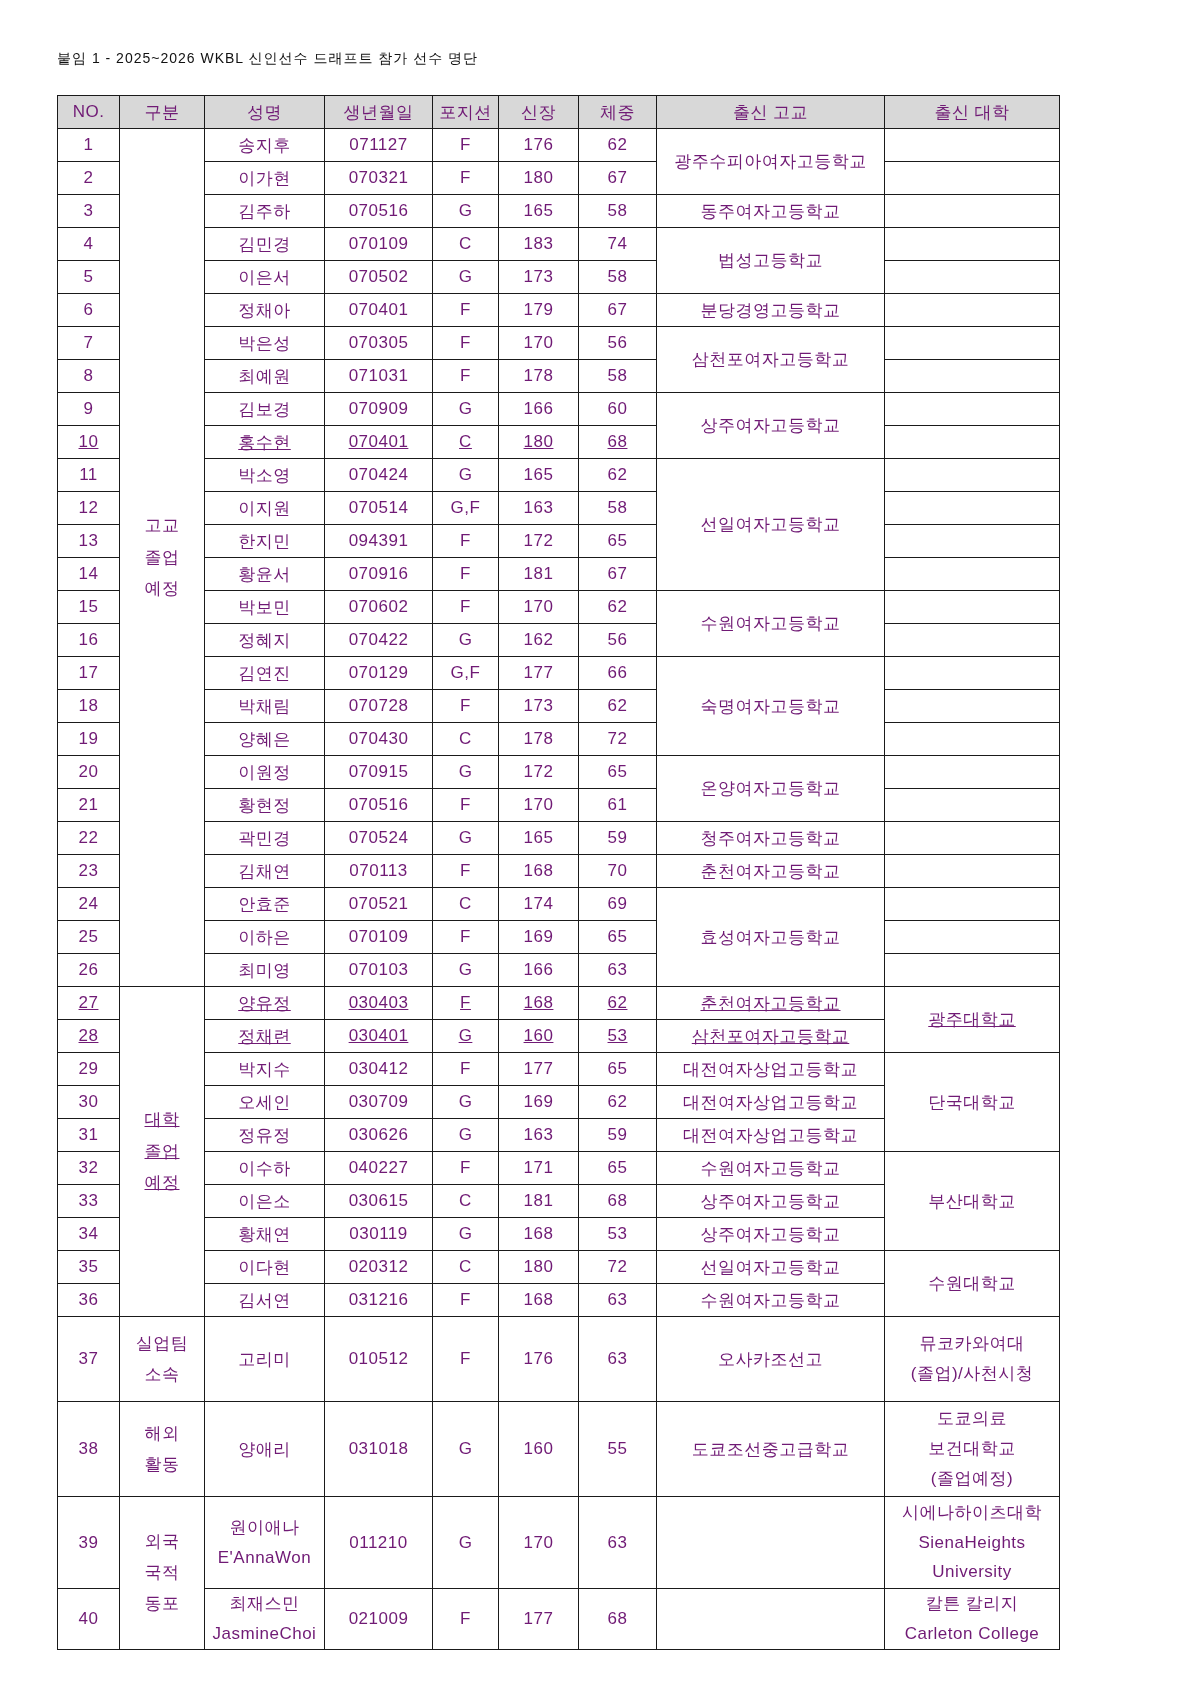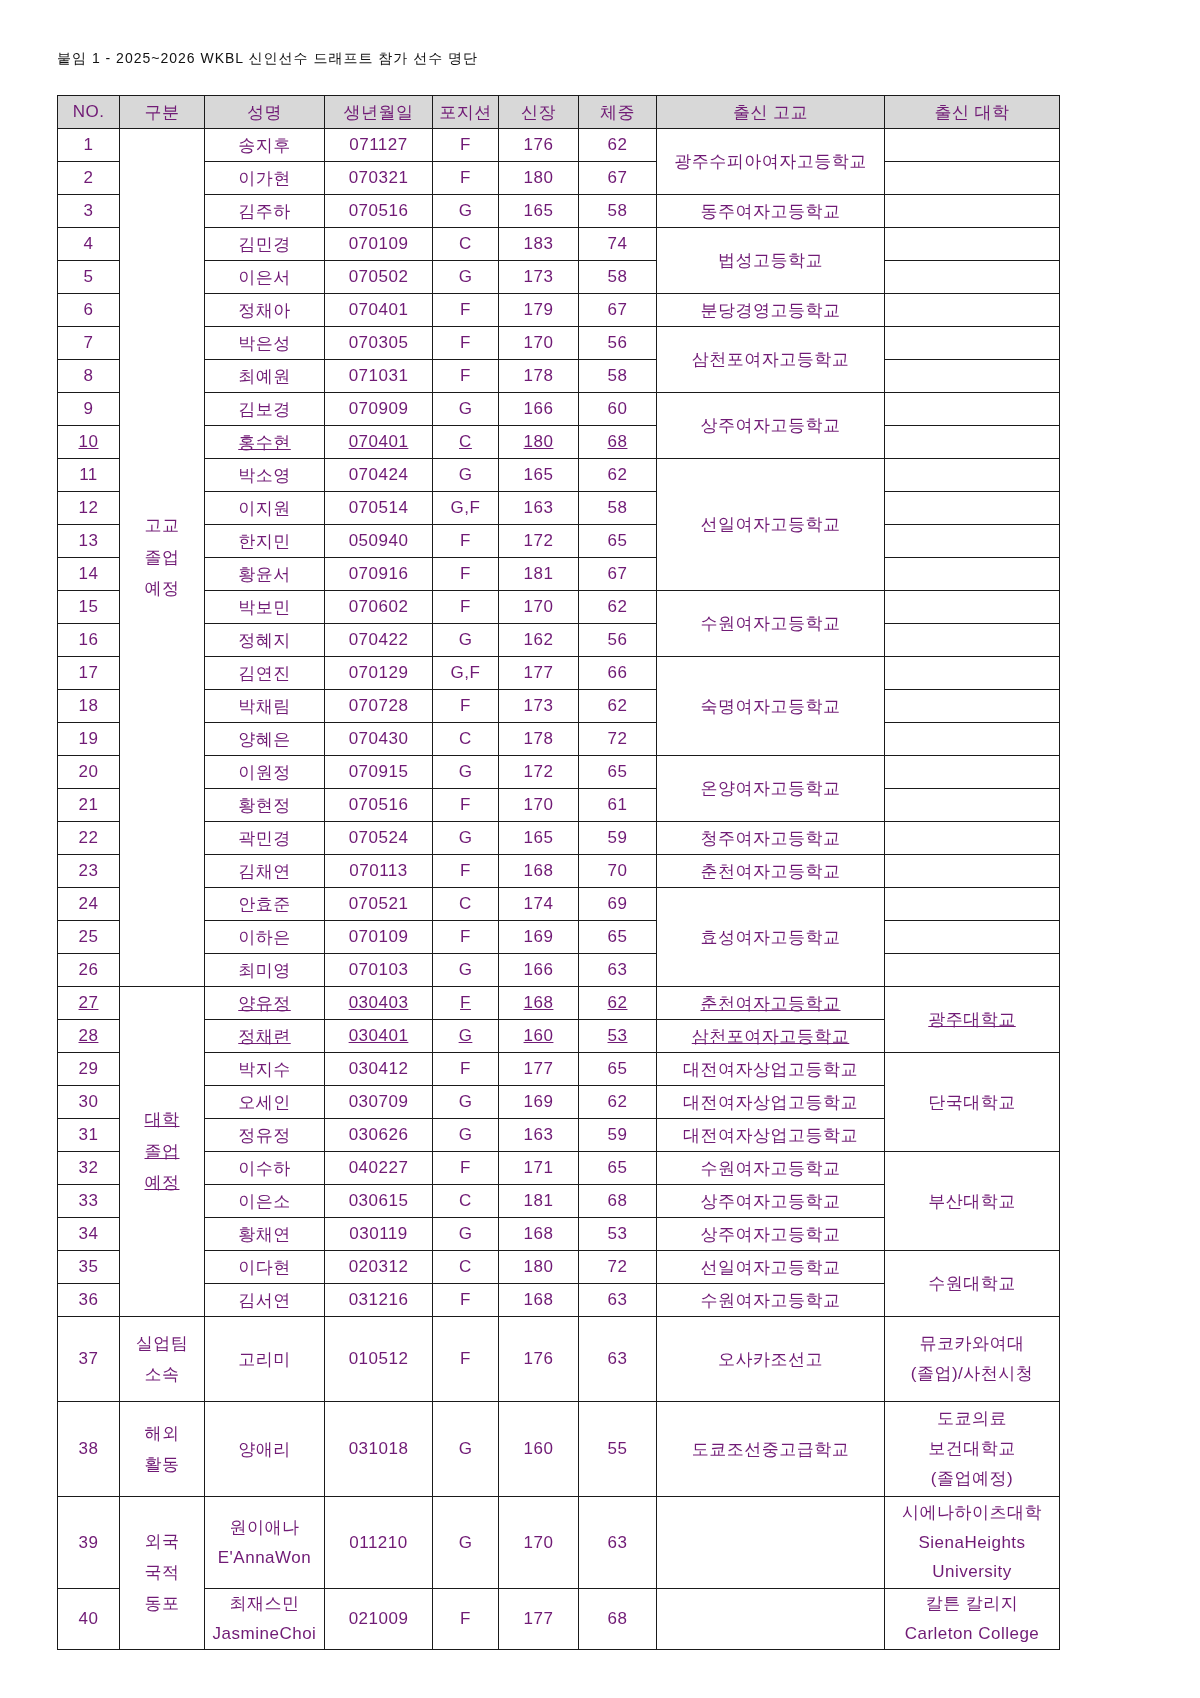--- a/index.html
+++ b/index.html
@@ -202,21 +202,21 @@
           <td>이지원</td>
           <td>070514</td>
           <td>G,F</td>
           <td>163</td>
           <td>58</td>
           <td></td>
         </tr>
         <tr style="height: 33px;">
           <td>13</td>
           <td>한지민</td>
-          <td>050940</td>
+          <td>094391</td>
           <td>F</td>
           <td>172</td>
           <td>65</td>
           <td></td>
         </tr>
         <tr style="height: 33px;">
           <td>14</td>
           <td>황윤서</td>
           <td>070916</td>
           <td>F</td>

